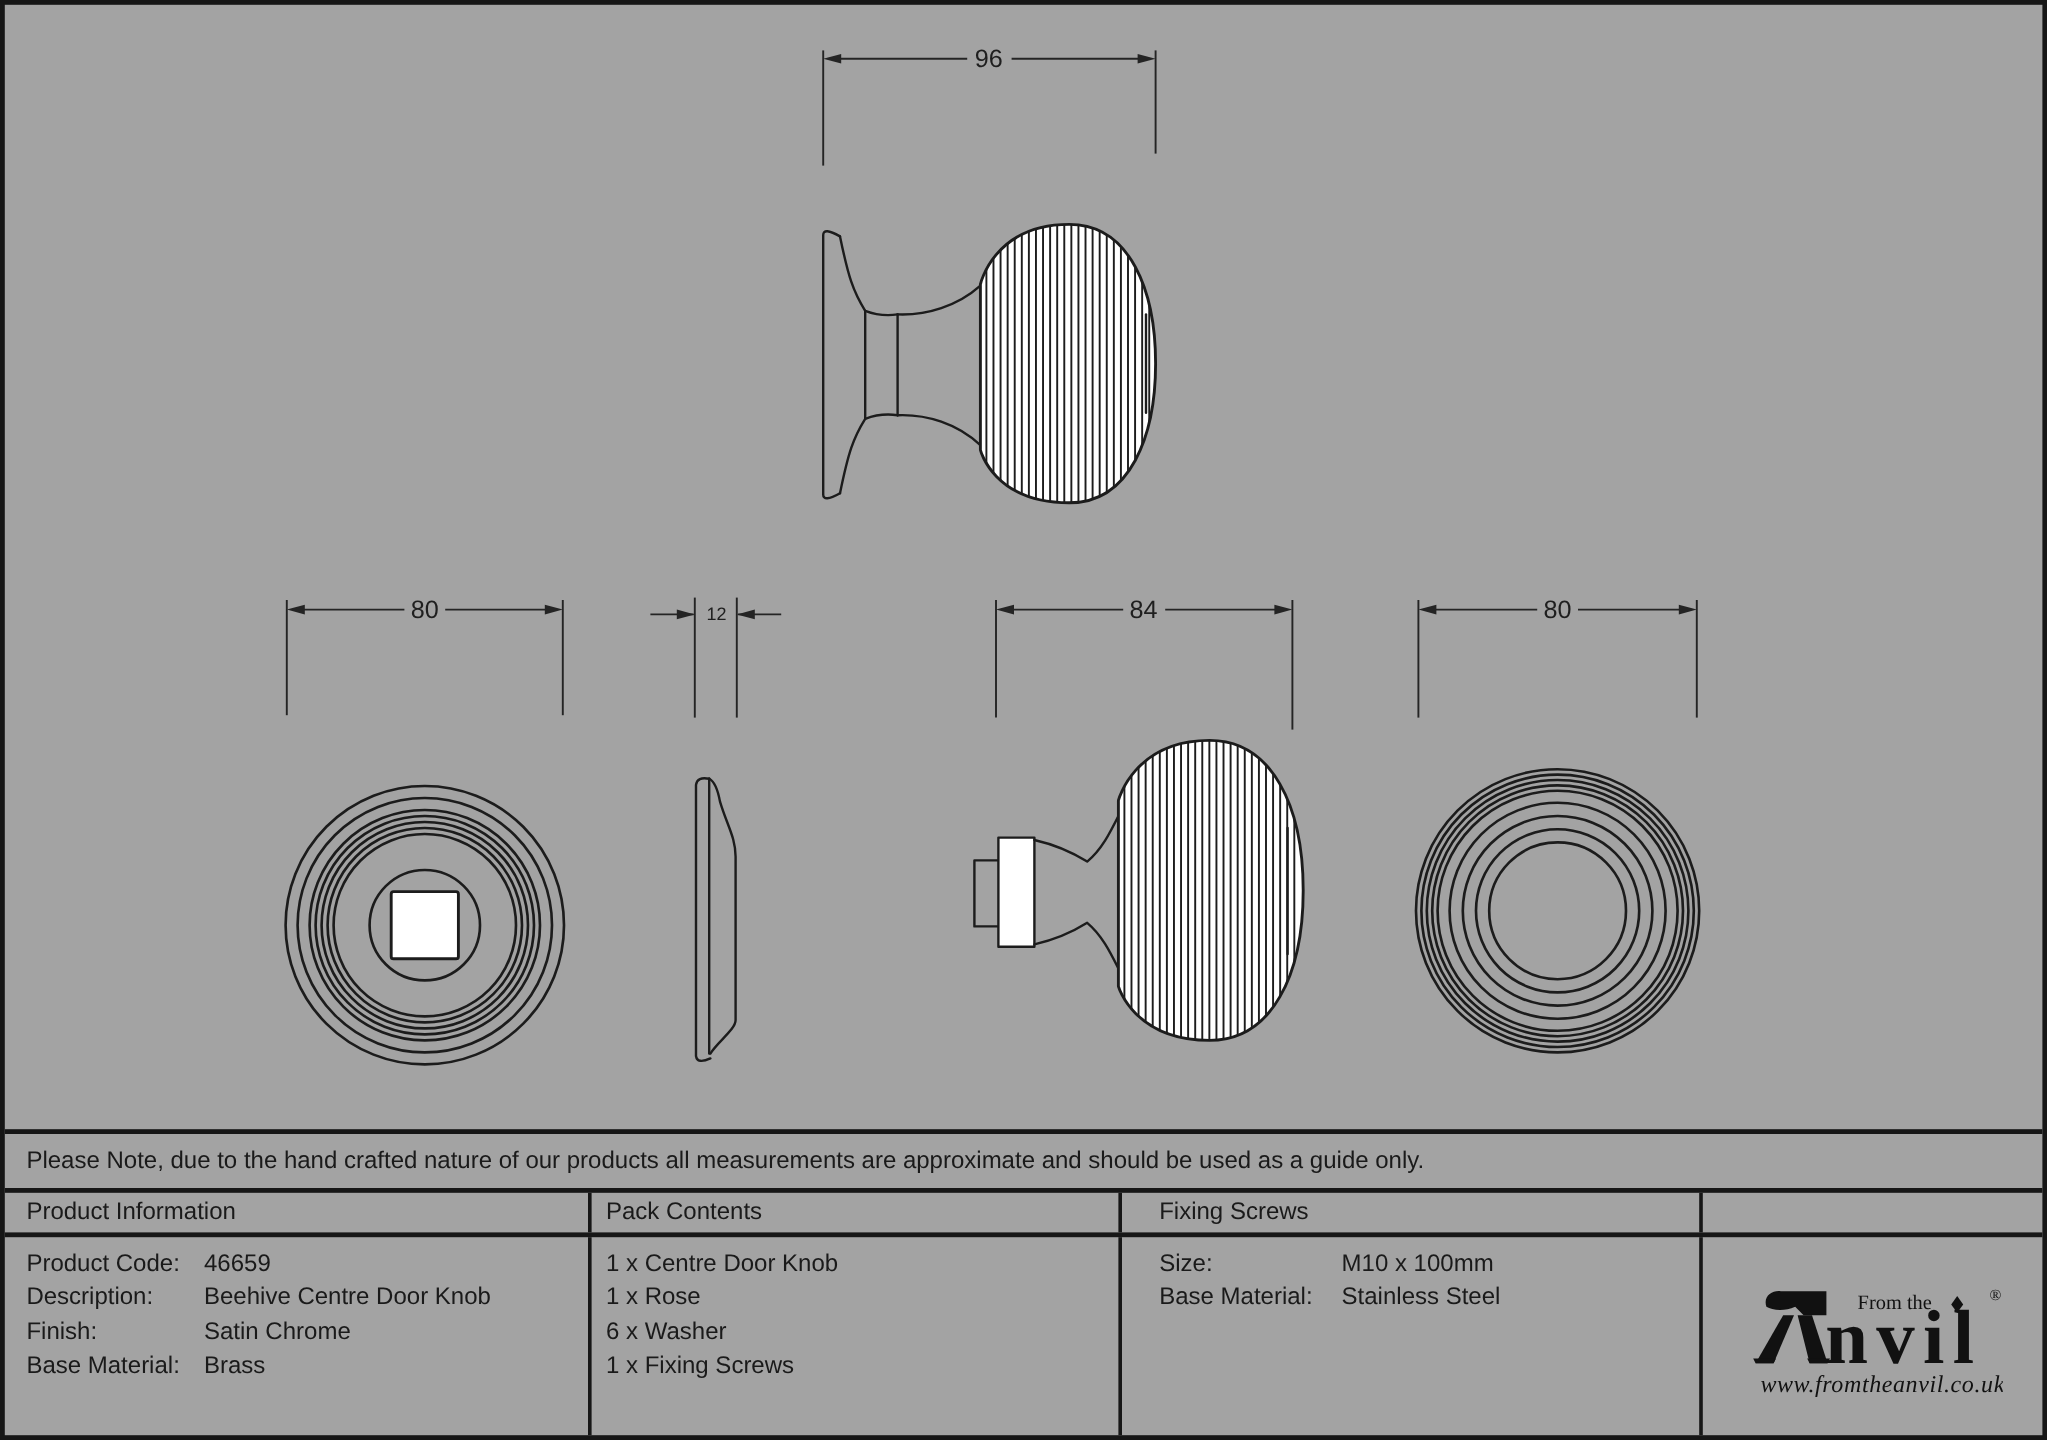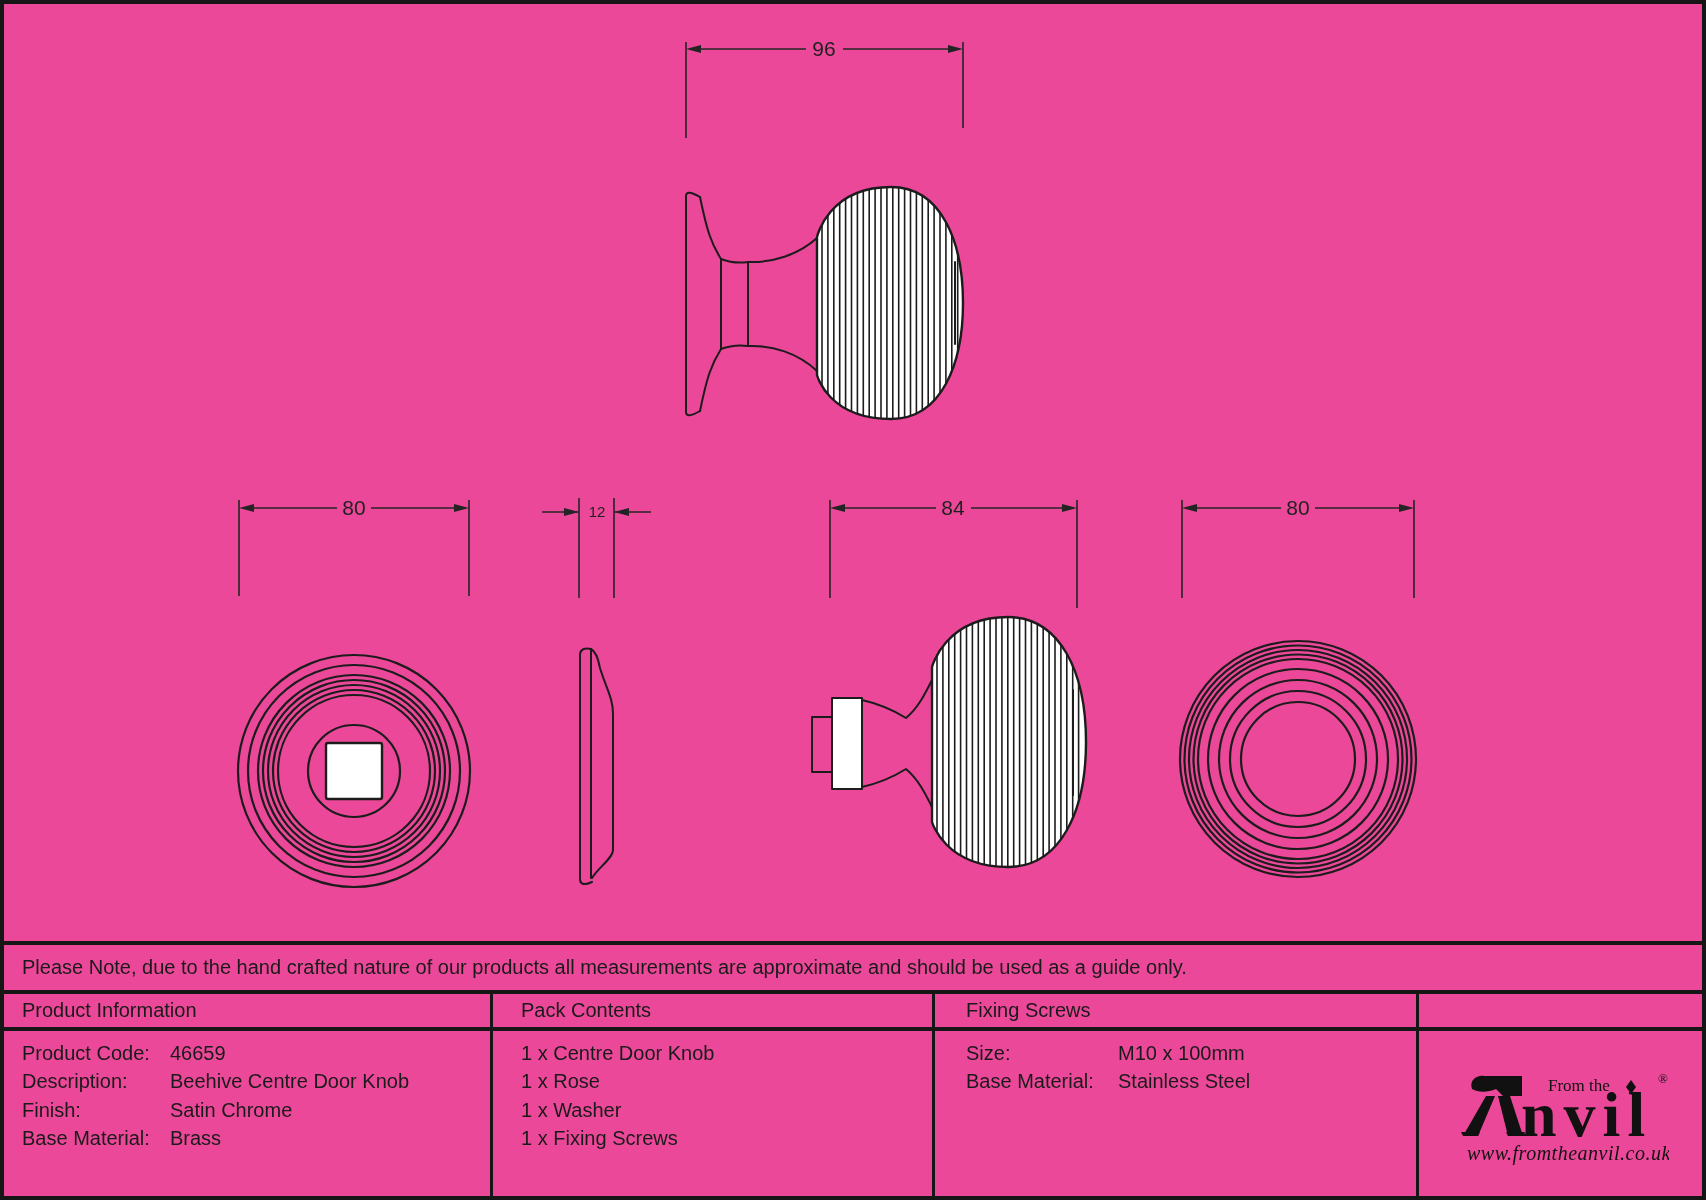--- a/index.html
+++ b/index.html
@@ -1,37 +1,37 @@
 <!DOCTYPE html>
 <html><head>
 <meta charset="utf-8">
 <style>
   html,body{margin:0;padding:0;background:#ffffff;}
   body{width:1706px;height:1200px;position:relative;font-family:"Liberation Sans",sans-serif;color:#1a1a1a;}
-  .sheet{position:absolute;inset:0;background:#ec4899;}
+  .sheet{position:absolute;inset:0;background:#a3a3a3;}
   .frame{position:absolute;inset:0;border:4px solid #161616;pointer-events:none;z-index:5;}
   svg.drawing{position:absolute;inset:0;width:1706px;height:1200px;}
   svg.drawing path, svg.drawing line, svg.drawing circle, svg.drawing rect{vector-effect:none;}
   .stroked{fill:none;stroke:#1c1c1c;stroke-width:2;stroke-linecap:round;stroke-linejoin:round;}
   .shape{fill:#ffffff;stroke:#1c1c1c;stroke-width:2.4;stroke-linejoin:round;}
   .rings circle{fill:none;stroke:#1c1c1c;stroke-width:2.2;}
   .reeds line{stroke:#1c1c1c;stroke-width:1.6;}
   .dim line{stroke:#242424;stroke-width:1.6;}
   .dim polygon{fill:#242424;stroke:none;}
   .dim text{fill:#1f1f1f;font-family:"Liberation Sans",sans-serif;font-size:21px;text-anchor:middle;}
   .dim text.small{font-size:15px;}
   .note-row{position:absolute;left:4px;right:4px;top:941px;height:49px;border-top:4px solid #161616;box-sizing:border-box;display:flex;align-items:center;padding-left:18px;font-size:20px;}
   .info-table{position:absolute;left:4px;right:4px;top:990px;height:238px;border-top:4px solid #161616;box-sizing:border-box;}
   .thead,.tbody{display:grid;grid-template-columns:486px 442px 484px 1fr;}
   .thead{height:37px;border-bottom:4px solid #161616;box-sizing:border-box;}
   .thead .cell{display:flex;align-items:center;font-size:20px;box-sizing:border-box;}
   .tbody{height:165px;}
   .cell{box-sizing:border-box;}
   .cell.c1{padding-left:18px;}
-  .cell.c2{padding-left:28px;border-left:3px solid #161616;}
+  .cell.c2{padding-left:12px;border-left:3px solid #161616;}
   .cell.c3{padding-left:31px;border-left:3px solid #161616;}
   .cell.c4{border-left:3px solid #161616;}
   .tbody .cell{padding-top:8px;font-size:20px;}
   .kv-row{display:flex;height:28.5px;align-items:center;}
   .kv-row .k{width:148px;flex:none;}
   .fix .kv-row .k{width:152px;}
   .list-row{display:flex;height:28.5px;align-items:center;}
   .logo-cell{display:flex;justify-content:center;align-items:center;padding-top:16px;}
   .logo-svg .serif{font-family:"Liberation Serif","DejaVu Serif",serif;fill:#111;}
   .logo-svg .brand{font-weight:bold;}
@@ -239,21 +239,21 @@
         </div>
         <div class="kv-row">
           <span class="k">Base Material:</span>
           <span class="v">Brass</span>
         </div>
       </div>
 
       <div class="cell c2">
         <div class="list-row">1 x Centre Door Knob</div>
         <div class="list-row">1 x Rose</div>
-        <div class="list-row">1 x Washer</div>
+        <div class="list-row">6 x Washer</div>
         <div class="list-row">1 x Fixing Screws</div>
       </div>
 
       <div class="cell c3 fix">
         <div class="kv-row">
           <span class="k">Size:</span>
           <span class="v">M10 x 100mm</span>
         </div>
         <div class="kv-row">
           <span class="k">Base Material:</span>

